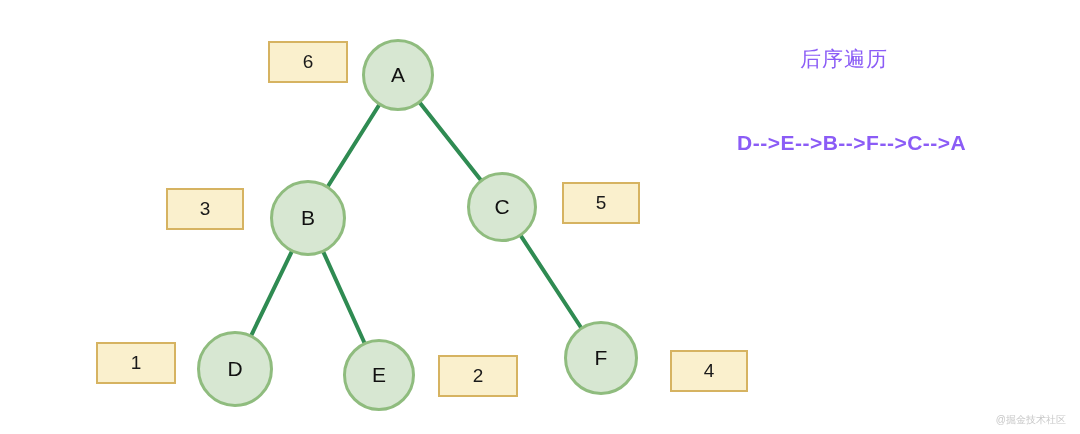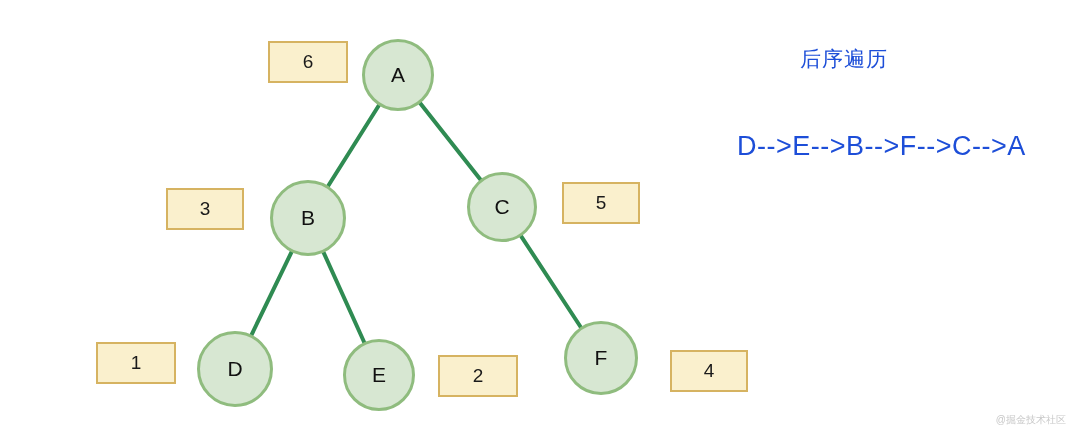--- a/index.html
+++ b/index.html
@@ -47,31 +47,32 @@
     display: flex;
     align-items: center;
     justify-content: center;
     color: #1a1a1a;
     font-size: 19px;
     font-family: "Liberation Sans", "DejaVu Sans", sans-serif;
     z-index: 4;
   }
   .side-text {
     position: absolute;
-    color: #1d4ed8;
+    color: #8b5cf6;
     white-space: nowrap;
     font-family: "Liberation Sans", "DejaVu Sans", sans-serif;
   }
   #traversal-title {
     font-size: 21px;
     letter-spacing: 1px;
   }
   #traversal-sequence {
-    font-size: 27px;
+    font-size: 21px;
     letter-spacing: 0.5px;
+    font-weight: bold;
   }
   #watermark {
     position: absolute;
     right: 14px;
     bottom: 7px;
     font-size: 10px;
     color: #c8c8c8;
     white-space: nowrap;
     font-family: "Liberation Sans", "DejaVu Sans", sans-serif;
     text-align: right;

